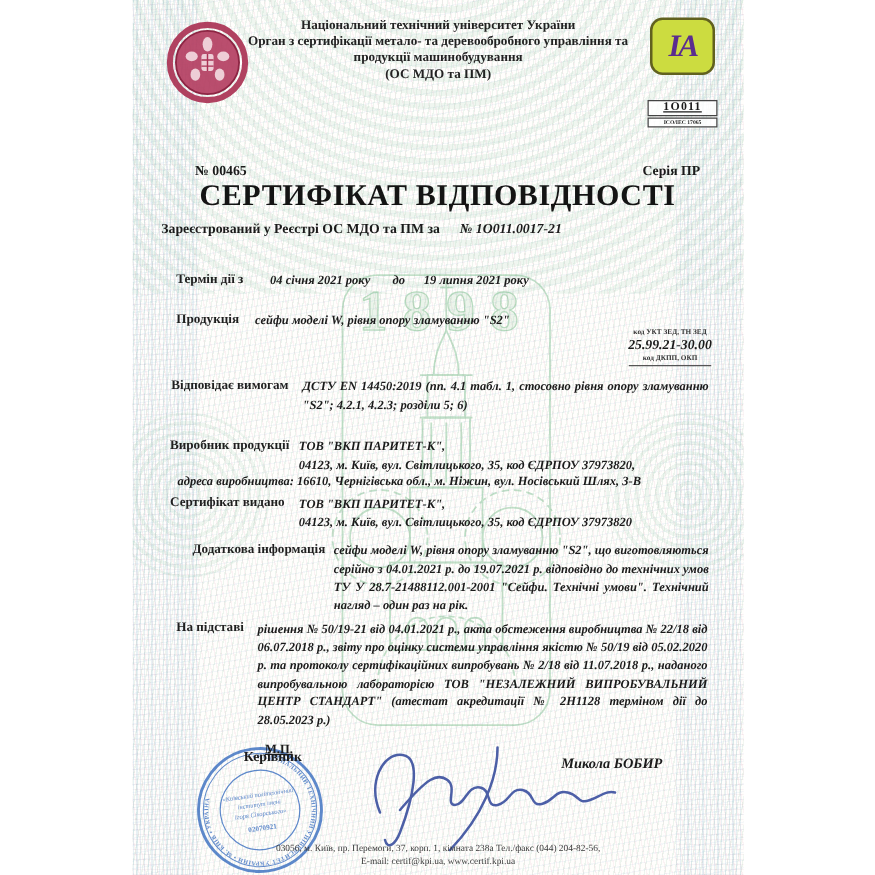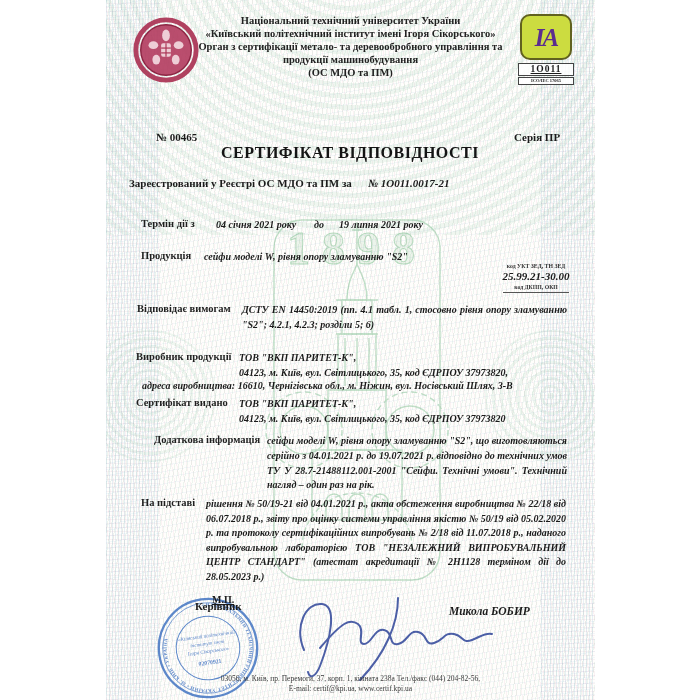--- a/index.html
+++ b/index.html
@@ -23,30 +23,30 @@
   .rosette.l{left:-22px;top:330px;} .rosette.r{right:-22px;top:330px;}
   .wm{position:absolute;left:148px;top:208px;z-index:0;}
 
   .hdr{position:absolute;left:0;right:0;top:14px;text-align:center;z-index:3;
        font-weight:bold;font-size:10.5px;line-height:13px;color:#222;}
   .seal{position:absolute;left:26px;top:16px;z-index:3;}
   .accred{position:absolute;left:410px;top:14px;width:60px;text-align:center;z-index:3;}
   .accred-sq{width:48px;height:42px;margin:0 auto;border:2px solid #61611f;border-radius:10px;
        background:#ccdc40;display:flex;align-items:center;justify-content:center;
        color:#5b2d8f;font-weight:bold;font-style:italic;font-size:25px;letter-spacing:-2px;line-height:1;}
-  .accred-num{margin:3px auto 0;width:54px;border:1px solid #444;background:rgba(255,255,255,.85);
+  .accred-num{margin:20px auto 0;width:54px;border:1px solid #444;background:rgba(255,255,255,.85);
        font-size:9.5px;font-weight:bold;letter-spacing:1px;line-height:11px;text-decoration:underline;}
   .accred-std{margin:1px auto 0;width:54px;border:1px solid #444;background:rgba(255,255,255,.85);
        font-size:4.5px;font-weight:bold;line-height:6px;overflow:hidden;white-space:nowrap;}
 
   .rownum{position:absolute;top:131px;left:0;right:0;z-index:3;font-size:11px;font-weight:bold;}
   .rownum .num{position:absolute;left:50px;}
   .rownum .ser{position:absolute;left:408px;}
   .title{position:absolute;top:144px;left:0;right:1px;text-align:center;z-index:3;
-       font-size:16px;font-weight:bold;letter-spacing:.5px;color:#141414;}
+       font-size:24px;font-weight:bold;letter-spacing:.5px;color:#141414;}
   .registered{position:absolute;top:177px;left:23px;z-index:3;font-size:11px;font-weight:bold;}
   .registered .regnum{font-style:italic;margin-left:16px;}
 
   .lbl{font-weight:bold;font-size:10.5px;color:#1f1f1f;}
   .val{font-weight:bold;font-style:italic;font-size:10px;color:#1a1a1a;line-height:14.5px;}
   .abs{position:absolute;z-index:3;}
 
   .codes{position:absolute;top:262px;left:385px;width:90px;text-align:center;z-index:3;}
   .codes .tiny{font-size:5.8px;line-height:8px;color:#333;font-weight:bold;}
   .codes .cval{font-size:11px;line-height:13px;}
@@ -122,21 +122,20 @@
     <div class="accred">
       <div class="accred-sq">
         <span>ІА</span>
       </div>
       <div class="accred-num">1О011</div>
       <div class="accred-std">ІСО/ІЕС 17065</div>
     </div>
 
     <div class="hdr">
       <div>Національний технічний університет України</div>
-      <div>«Київський політехнічний інститут імені Ігоря Сікорського»</div>
       <div>Орган з сертифікації метало- та деревообробного управління та</div>
       <div>продукції машинобудування</div>
       <div>(ОС МДО та ПМ)</div>
     </div>
 
     <div class="rownum">
       <span class="num">№ 00465</span>
       <span class="ser">Серія ПР</span>
     </div>
 

